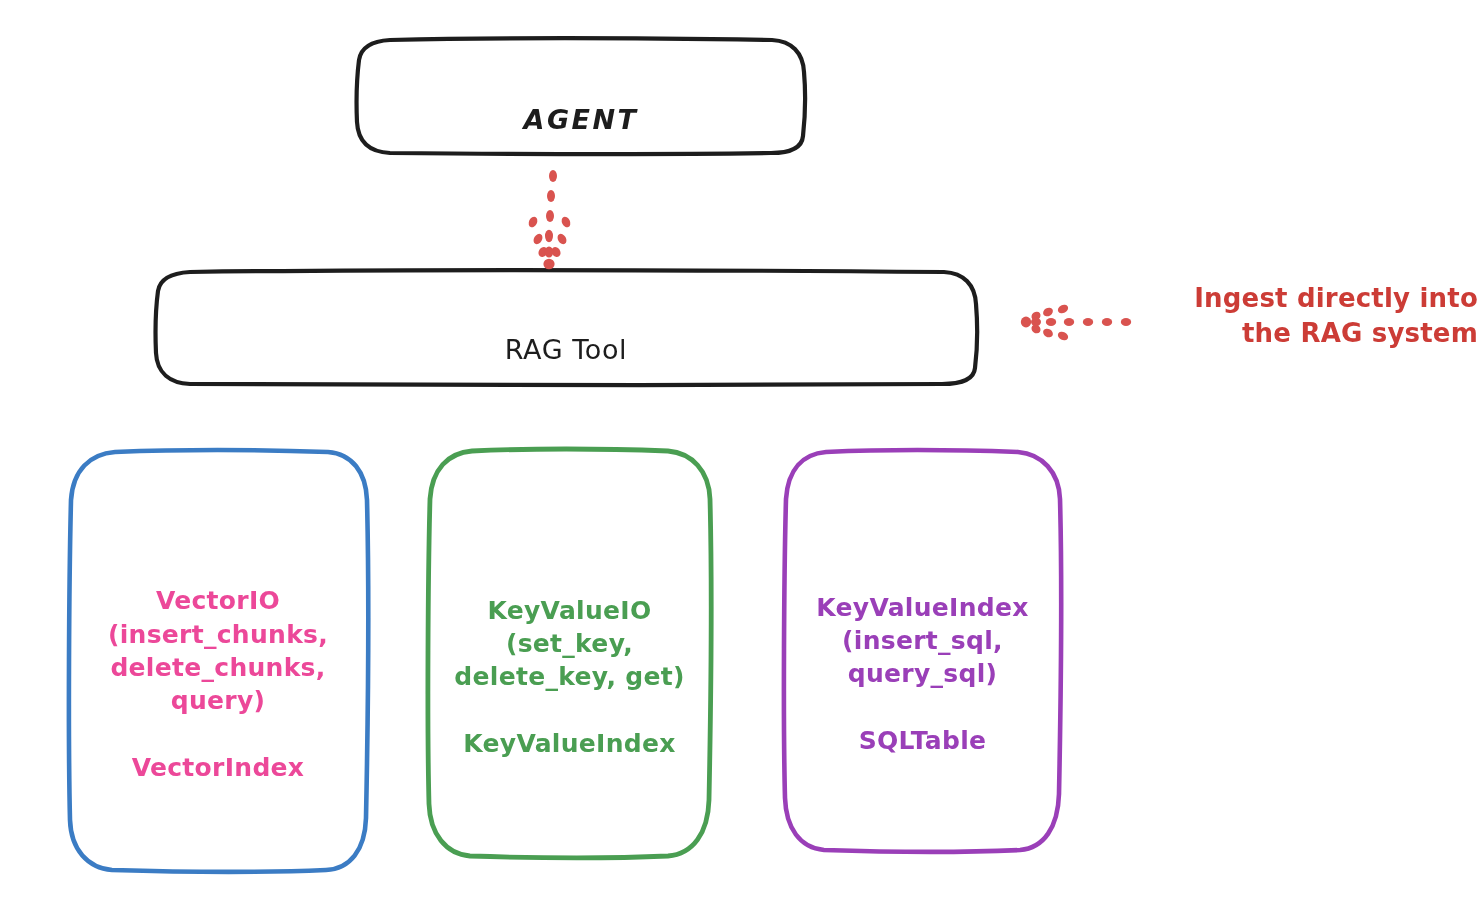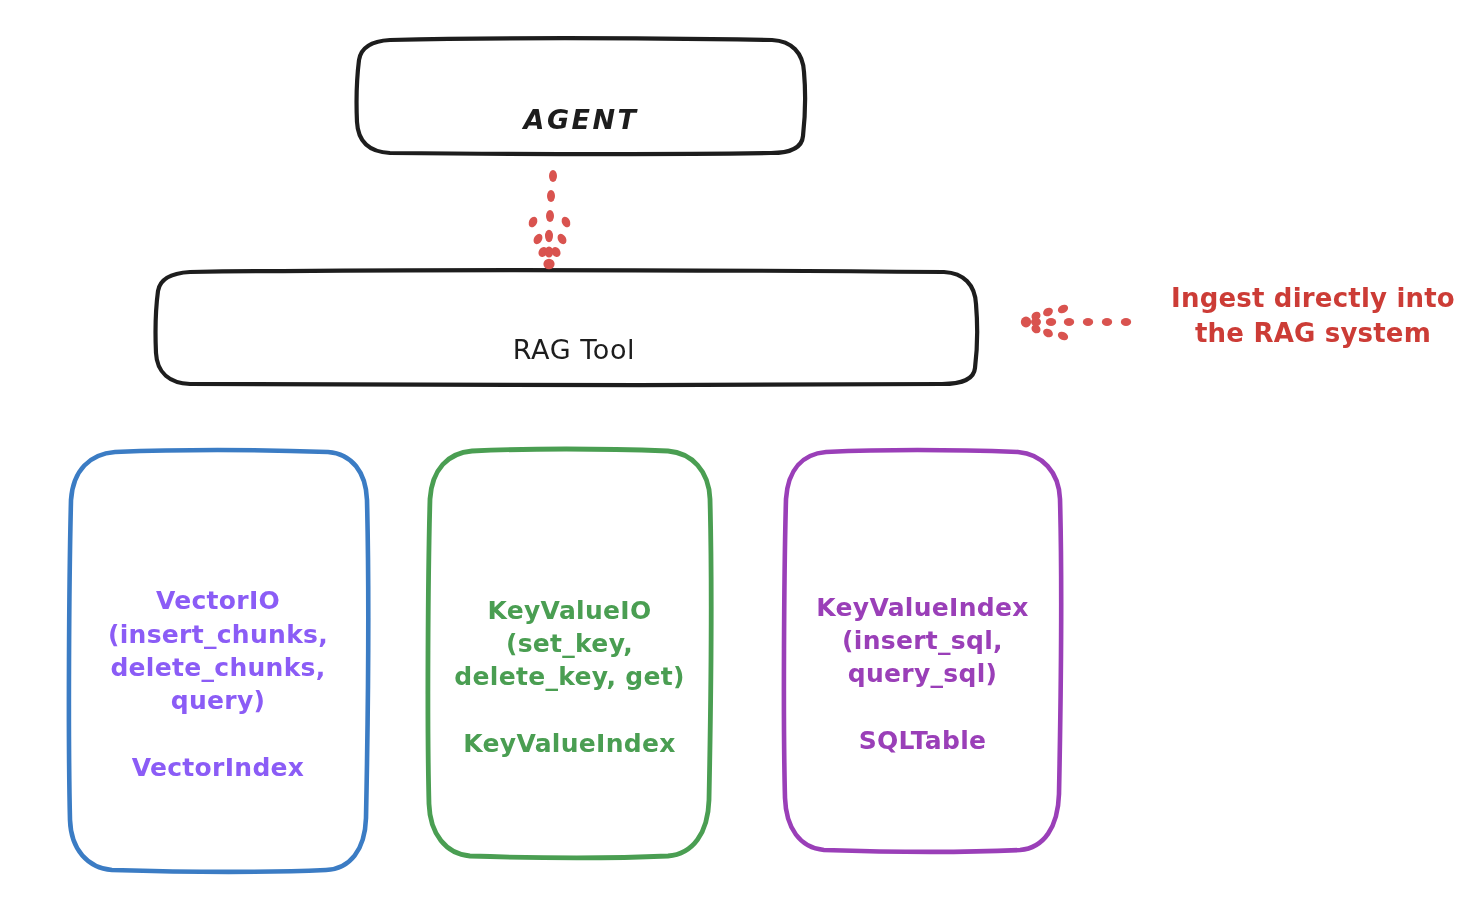--- a/index.html
+++ b/index.html
@@ -51,21 +51,21 @@
     font-family: "DejaVu Sans", sans-serif;
     font-style: italic;
     font-weight: 700;
     font-size: 27px;
     color: #1d1d1d;
     letter-spacing: 2.5px;
   }
 
   
   #rag-tool-node {
-    left: 164px;
+    left: 156px;
     top: 271px;
     width: 820px;
     height: 112px;
   }
   #rag-tool-node .node-label {
     font-family: "DejaVu Sans", sans-serif;
     font-size: 27px;
     font-weight: 500;
     color: #1d1d1d;
     letter-spacing: 0.6px;
@@ -78,21 +78,21 @@
     font-weight: 600;
     line-height: 1.33;
   }
 
   #vectorio-node {
     left: 69px;
     top: 450px;
     width: 298px;
     height: 422px;
   }
-  #vectorio-node .node-label { color: #8b5cf6; }
+  #vectorio-node .node-label { color: #ec4899; }
 
   #keyvalueio-node {
     left: 428px;
     top: 450px;
     width: 283px;
     height: 408px;
   }
   #keyvalueio-node .node-label { color: #4a9e52; }
 
   #relationalio-node {
@@ -102,21 +102,21 @@
     height: 402px;
   }
   #relationalio-node .node-label { color: #9a3fb8; }
 
   
   #ingest-annotation {
     position: absolute;
     left: 1148px;
     top: 281px;
     width: 330px;
-    text-align: center;
+    text-align: right;
     color: #cc3c36;
     font-family: "DejaVu Sans", sans-serif;
     font-size: 26px;
     font-weight: 600;
     line-height: 1.34;
     white-space: pre-line;
     letter-spacing: 0.2px;
   }
 </style>
 </head>

